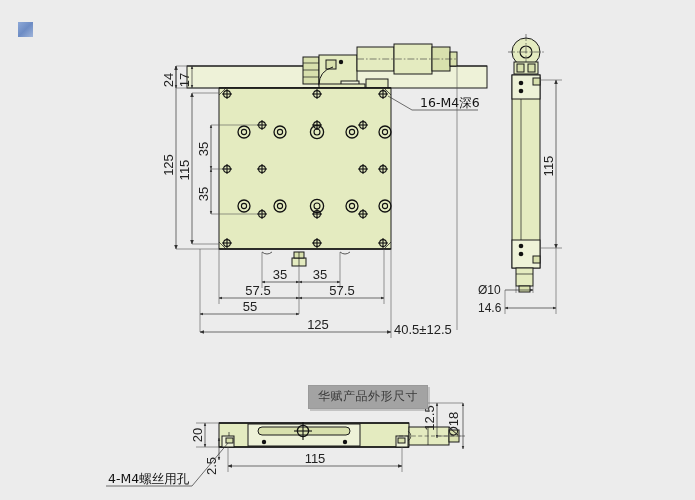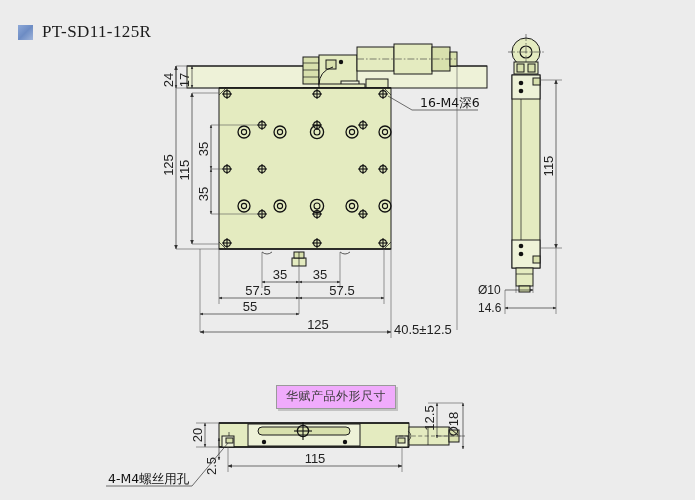--- a/index.html
+++ b/index.html
@@ -41,41 +41,40 @@
     white-space: nowrap;
   }
   svg#drawing {
     position: absolute;
     left: 0;
     top: 0;
     display: block;
   }
   .wm-box {
     position: absolute;
-    left: 276px;
+    left: 308px;
     top: 385px;
     padding: 2px 9px 3px 9px;
-    background: #f0abfc;
+    background: #a3a3a3;
     border: 1px solid #9a9a9a;
     box-shadow: 2px 2px 0 rgba(120,120,120,0.35);
     font-family: "DejaVu Sans", sans-serif;
     font-size: 12px;
     color: #3b3b3b;
     white-space: nowrap;
     letter-spacing: 0.5px;
   }
 </style>
 </head>
 <body>
 
 <div id="stage">
 
   <div class="title-row">
     <span class="title-marker"></span>
-    <span class="title-text">PT-SD11-125R</span>
   </div>
 
   <svg id="drawing" width="695" height="500" viewBox="0 0 695 500">
     <defs>
       <marker id="ar" viewBox="0 0 10 10" refX="9" refY="5" markerWidth="7" markerHeight="7" orient="auto-start-reverse">
         <path d="M0,1 L10,5 L0,9 z" fill="#333"></path>
       </marker>
       <marker id="arS" viewBox="0 0 10 10" refX="9" refY="5" markerWidth="5.5" markerHeight="5.5" orient="auto-start-reverse">
         <path d="M0,1.5 L10,5 L0,8.5 z" fill="#333"></path>
       </marker>

